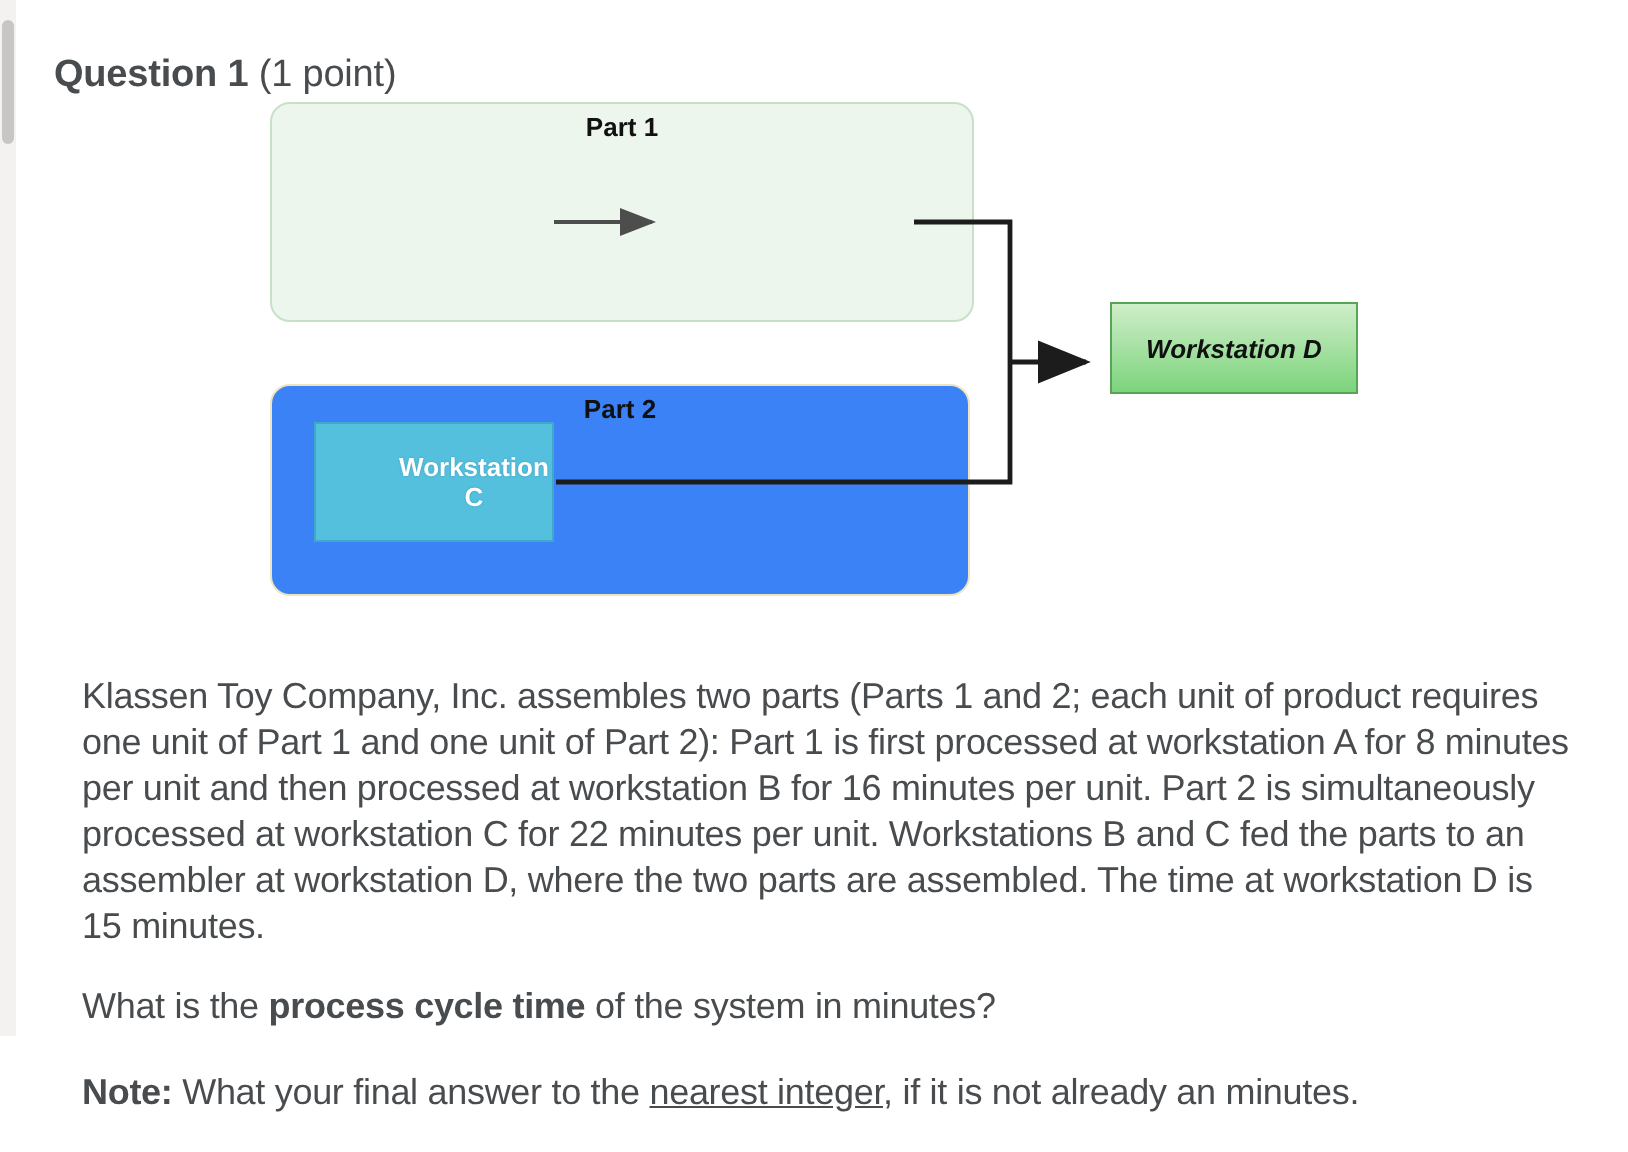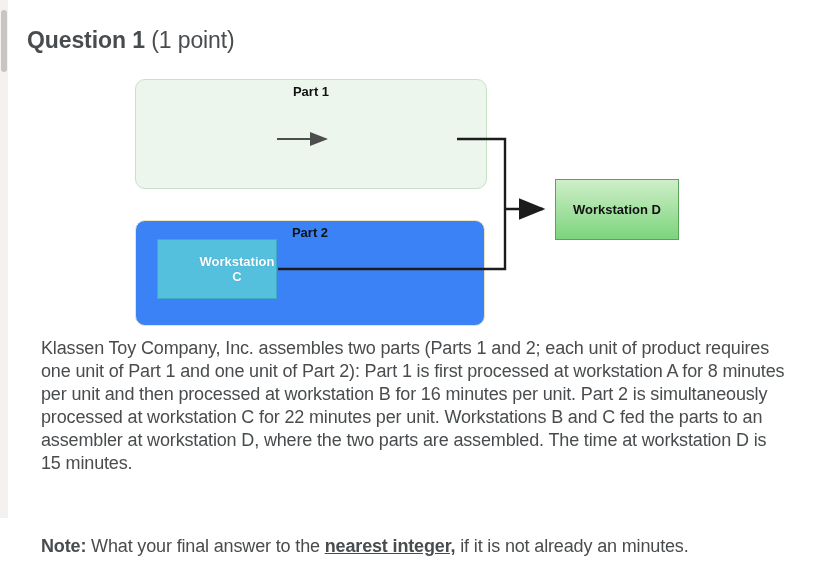--- a/index.html
+++ b/index.html
@@ -25,30 +25,30 @@
     left: 1px; top: 10px;
     width: 6px; height: 62px;
     border-radius: 3px;
     background: #c8c6c4;
   }
 
   
   .header {
     position: absolute;
     left: 27px; top: 27px;
-    font-size: 23px;
+    font-size: 19px;
     color: #494c4e;
     letter-spacing: -0.1px;
   }
   .header .q-title { font-weight: bold; }
 
   
   .diagram {
     position: absolute;
-    left: 130px; top: 72px;
+    left: 130px; top: 44px;
     width: 560px; height: 262px;
   }
   .group-box {
     position: absolute;
     border-radius: 10px;
   }
   .part1-box {
     left: 5px; top: 7px;
     width: 352px; height: 110px;
     background: #ecf6ec;
@@ -97,24 +97,25 @@
     left: 27px; top: 167px;
     width: 120px; height: 60px;
     background: #54c0de;
     border: 1px solid #3fa9c9;
     color: #ffffff;
     text-shadow: 0 0 1px rgba(40,120,150,0.55);
     padding-left: 40px;
   }
   .ws-d {
     left: 425px; top: 107px;
-    width: 124px; height: 61px;
+    width: 124px; height: 46px;
     background: linear-gradient(to bottom, #cfeec9 0%, #7cd47c 100%);
     border: 1px solid #57a457;
     color: #111111;
+    font-style: italic;
   }
   .connectors {
     position: absolute;
     left: 0; top: 0;
     pointer-events: none;
   }
 
   
   .text-block {
     position: absolute;
@@ -122,21 +123,21 @@
     width: 744px;
     font-size: 18px;
     line-height: 23px;
     color: #494c4e;
     letter-spacing: -0.15px;
   }
   .paragraph { top: 337px; }
   .question  { top: 492px; }
   .note      { top: 535px; }
   .bold { font-weight: bold; }
-  .bold-underline { font-weight: bold; text-decoration: underline; }
+  .bold-underline { font-weight: normal; text-decoration: underline; }
 </style>
 </head>
 <body>
 
 <div class="page">
 
   <div class="scroll-track">
     <div class="scroll-thumb"></div>
   </div>
 
@@ -168,16 +169,17 @@
       <path d="M147,67 H196" stroke="#4d4d4d" stroke-width="2" fill="none" marker-end="url(#ah-gray)"></path>
 
       <path d="M327,67 H375 V197 H148" stroke="#1c1c1c" stroke-width="2.4" fill="none"></path>
 
       <path d="M375,137 H413" stroke="#1c1c1c" stroke-width="2.4" fill="none" marker-end="url(#ah-black)"></path>
     </svg>
   </div>
 
   <div class="text-block paragraph">Klassen Toy Company, Inc. assembles two parts (Parts 1 and 2; each unit of product requires one unit of Part 1 and one unit of Part 2): Part 1 is first processed at workstation A for 8 minutes per unit and then processed at workstation B for 16 minutes per unit. Part 2 is simultaneously processed at workstation C for 22 minutes per unit. Workstations B and C fed the parts to an assembler at workstation D, where the two parts are assembled. The time at workstation D is 15 minutes.</div>
 
+  <div class="text-block question"><span>What is the </span><span class="bold">process cycle time</span><span> of the system in minutes?</span></div>
 
   <div class="text-block note"><span class="bold">Note:</span><span> What your final answer to the </span><span class="bold-underline">nearest integer,</span><span> if it is not already an minutes.</span></div>
 
 </div>
 
 </body></html>

